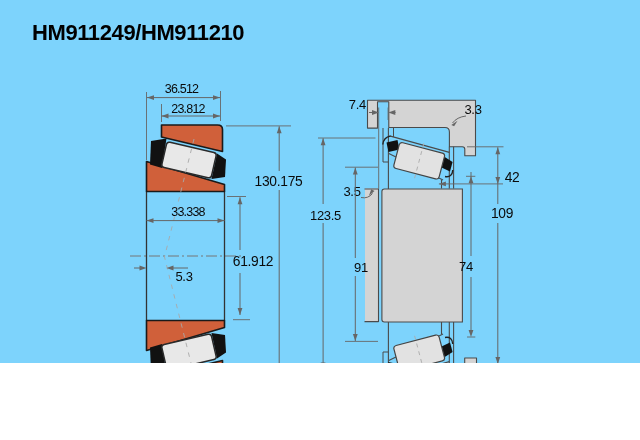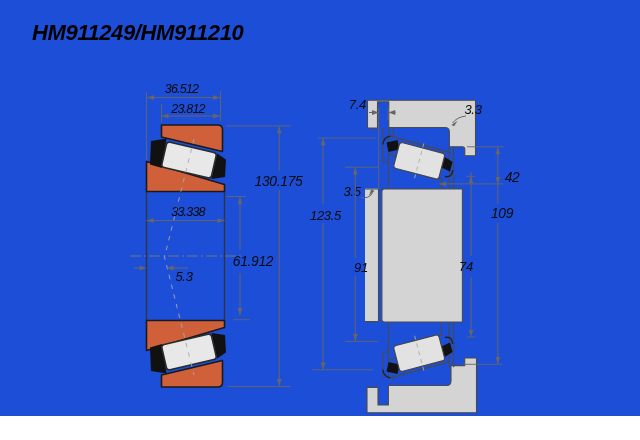--- a/index.html
+++ b/index.html
@@ -1,17 +1,17 @@
 <!DOCTYPE html>
 <html><head>
 <meta charset="utf-8">
 <style>
   html,body{margin:0;padding:0;background:#ffffff;}
-  .page{position:relative;width:640px;height:416px;background:#1d4ed8;overflow:hidden;
-        font-family:"Liberation Sans", sans-serif;font-style:italic;}
+  .page{position:relative;width:640px;height:363px;background:#7dd3fc;overflow:hidden;
+        font-family:"Liberation Sans", sans-serif;}
   svg{position:absolute;left:0;top:0;}
   .dim{font-family:"Liberation Sans",sans-serif;font-size:13px;fill:#0a0a0a;letter-spacing:-0.3px;}
 </style>
 </head>
 <body>
 <div class="page">
 <svg width="640" height="440" viewBox="0 0 640 440">
   <defs></defs>
 
   <text x="32" y="40" style="font-family:'Liberation Sans',sans-serif;font-weight:bold;font-size:22px;fill:#000;letter-spacing:-0.4px;">HM911249/HM911210</text>

